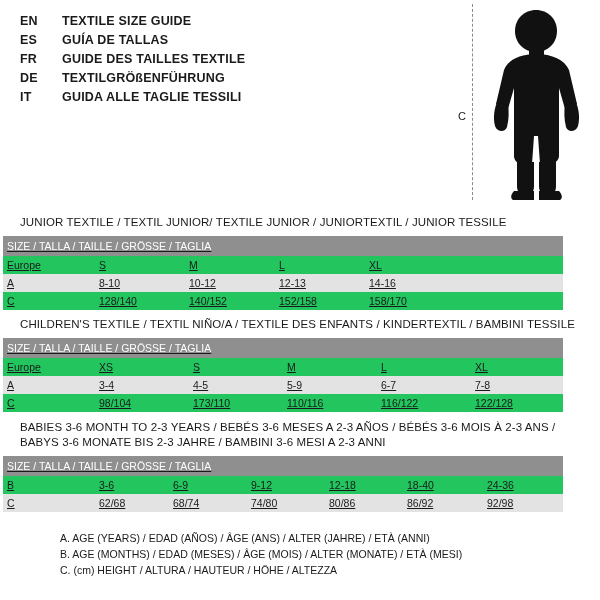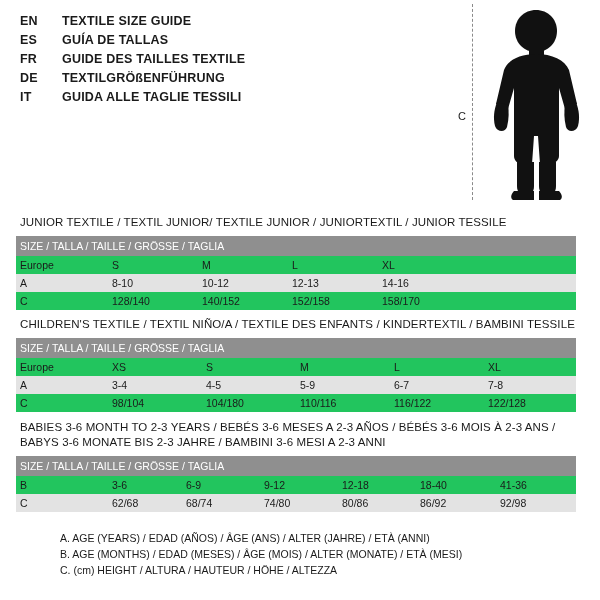--- a/index.html
+++ b/index.html
@@ -70,24 +70,25 @@
     font-size: 11.5px;
     font-weight: normal;
     letter-spacing: 0.1px;
     white-space: nowrap;
   }
   .section-title.two-line { line-height: 15px; }
 
   
   .tbl {
     position: absolute;
-    left: 16px;
+    left: 3px;
     width: 560px;
     border-collapse: collapse;
     font-size: 10.5px;
+    text-decoration: underline;
   }
   .tbl td {
     padding: 2px 0 2px 4px;
     line-height: 14px;
     border: none;
   }
   .tbl tr.head td {
     background: #8f8f8f;
     color: #ffffff;
     font-weight: normal;
@@ -229,21 +230,21 @@
     <td>A</td>
     <td>3-4</td>
     <td>4-5</td>
     <td>5-9</td>
     <td>6-7</td>
     <td>7-8</td>
   </tr>
   <tr class="plain">
     <td>C</td>
     <td>98/104</td>
-    <td>104/180</td>
+    <td>173/110</td>
     <td>110/116</td>
     <td>116/122</td>
     <td>122/128</td>
   </tr>
 </tbody>
   </table>
 
 <div class="section-title two-line" style="top:420px;">
   <div>BABIES 3-6 MONTH TO 2-3 YEARS / BEBÉS 3-6 MESES A 2-3 AÑOS / BÉBÉS 3-6 MOIS À 2-3 ANS /</div>
   <div>BABYS 3-6 MONATE BIS 2-3 JAHRE / BAMBINI 3-6 MESI A 2-3 ANNI</div>
@@ -263,21 +264,21 @@
       <tr class="head">
     <td colspan="7">SIZE / TALLA / TAILLE / GRÖSSE / TAGLIA</td>
   </tr>
   <tr class="plain">
     <td>B</td>
     <td>3-6</td>
     <td>6-9</td>
     <td>9-12</td>
     <td>12-18</td>
     <td>18-40</td>
-    <td>41-36</td>
+    <td>24-36</td>
   </tr>
   <tr class="shade">
     <td>C</td>
     <td>62/68</td>
     <td>68/74</td>
     <td>74/80</td>
     <td>80/86</td>
     <td>86/92</td>
     <td>92/98</td>
   </tr>

